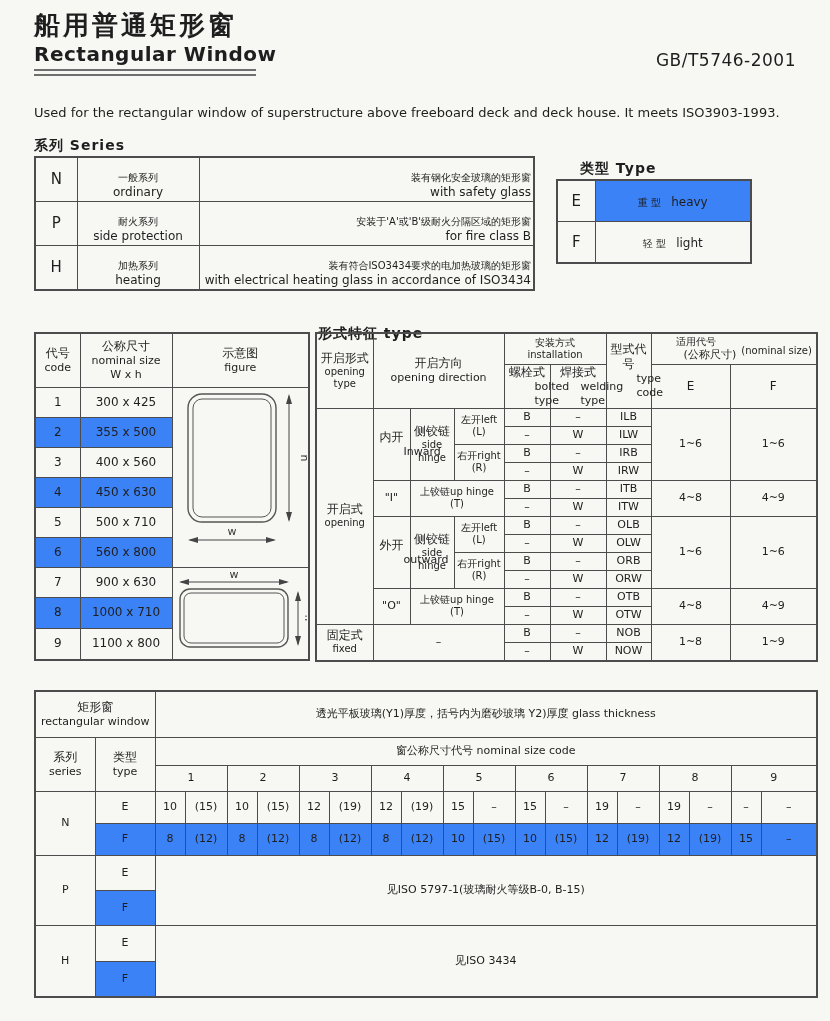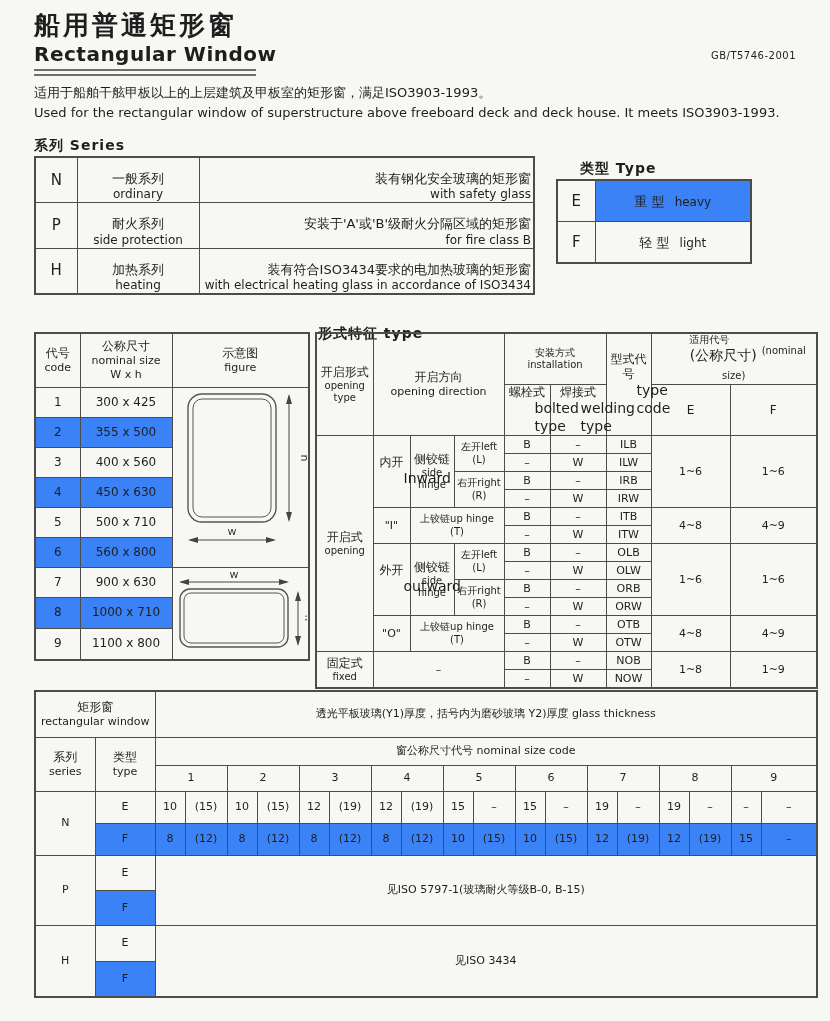--- a/index.html
+++ b/index.html
@@ -3,32 +3,32 @@
 <meta charset="utf-8">
 <style>
   html,body{margin:0;padding:0;background:#e9e9e9;}
   #page{position:relative;width:830px;height:1021px;background:#f7f7f3;
         font-family:"DejaVu Sans",sans-serif;color:#1e1e1e;overflow:hidden;}
   .abs{position:absolute;}
   
   .title-zh{left:34px;top:8px;font-size:26px;font-weight:bold;letter-spacing:3px;}
   .title-en{left:34px;top:42px;font-size:20px;font-weight:bold;letter-spacing:.5px;}
   .title-rule{left:34px;top:69px;width:222px;height:3px;border-top:2px solid #6f6f6f;border-bottom:2px solid #6f6f6f;}
-  .standard{right:34px;top:50px;font-size:10px;letter-spacing:.5px;text-align:center;}
+  .standard{right:34px;top:50px;font-size:17px;letter-spacing:.5px;text-align:center;}
   .intro-zh{left:34px;top:84px;font-size:13px;}
   .intro-en{left:34px;top:105px;font-size:13px;}
   .sec-head{font-size:14px;font-weight:bold;letter-spacing:1px;}
   
   table{border-collapse:collapse;table-layout:fixed;}
   td,th{border:1px solid #4c4c4c;text-align:center;vertical-align:middle;
         padding:0 2px;font-weight:normal;line-height:1.25;}
   table{border:2px solid #4c4c4c;}
   .shade{background:#3b82f6;}
-  .zh13{font-size:13px;margin-top:13px;} .zh12{font-size:12px;} .en12{font-size:12px;} .en11{font-size:11px;}
-  .en10{font-size:10px;} .tiny{font-size:14px;margin-left:28px;} .cell11{font-size:11px;} .cell12{font-size:12px;}
+  .zh13{font-size:10px;margin-top:13px;} .zh12{font-size:12px;} .en12{font-size:12px;} .en11{font-size:11px;}
+  .en10{font-size:10px;} .tiny{font-size:11px;margin-left:28px;} .cell11{font-size:11px;} .cell12{font-size:12px;}
   .lft{text-align:right;padding-left:0;}
   .letter{font-size:15px;}
   
   #series-table{left:34px;top:156px;width:501px;height:131px;}
   #series-table td{height:43px;}
   
   #type-table{left:556px;top:179px;width:196px;height:83px;}
   #type-table td{height:40px;}
   
   #size-table{left:34px;top:332px;width:276px;}
@@ -50,21 +50,20 @@
 </style>
 </head>
 <body>
 
 <div id="page">
 
   <div class="abs title-zh">船用普通矩形窗</div>
   <div class="abs title-en">Rectangular Window</div>
   <div class="abs title-rule"></div>
   <div class="abs standard">GB/T5746-2001</div>
-  <div class="abs intro-zh">适用于船舶干舷甲板以上的上层建筑及甲板室的矩形窗，满足ISO3903-1993。</div>
   <div class="abs intro-en">Used for the rectangular window of superstructure above freeboard deck and deck house. It meets ISO3903-1993.</div>
 
   <div class="abs sec-head" style="left:34px;top:137px;">系列  Series</div>
   <table class="abs" id="series-table">
     <colgroup>
         <col style="width:42px">
         <col style="width:122px">
         <col>
       </colgroup>
     <tbody>

